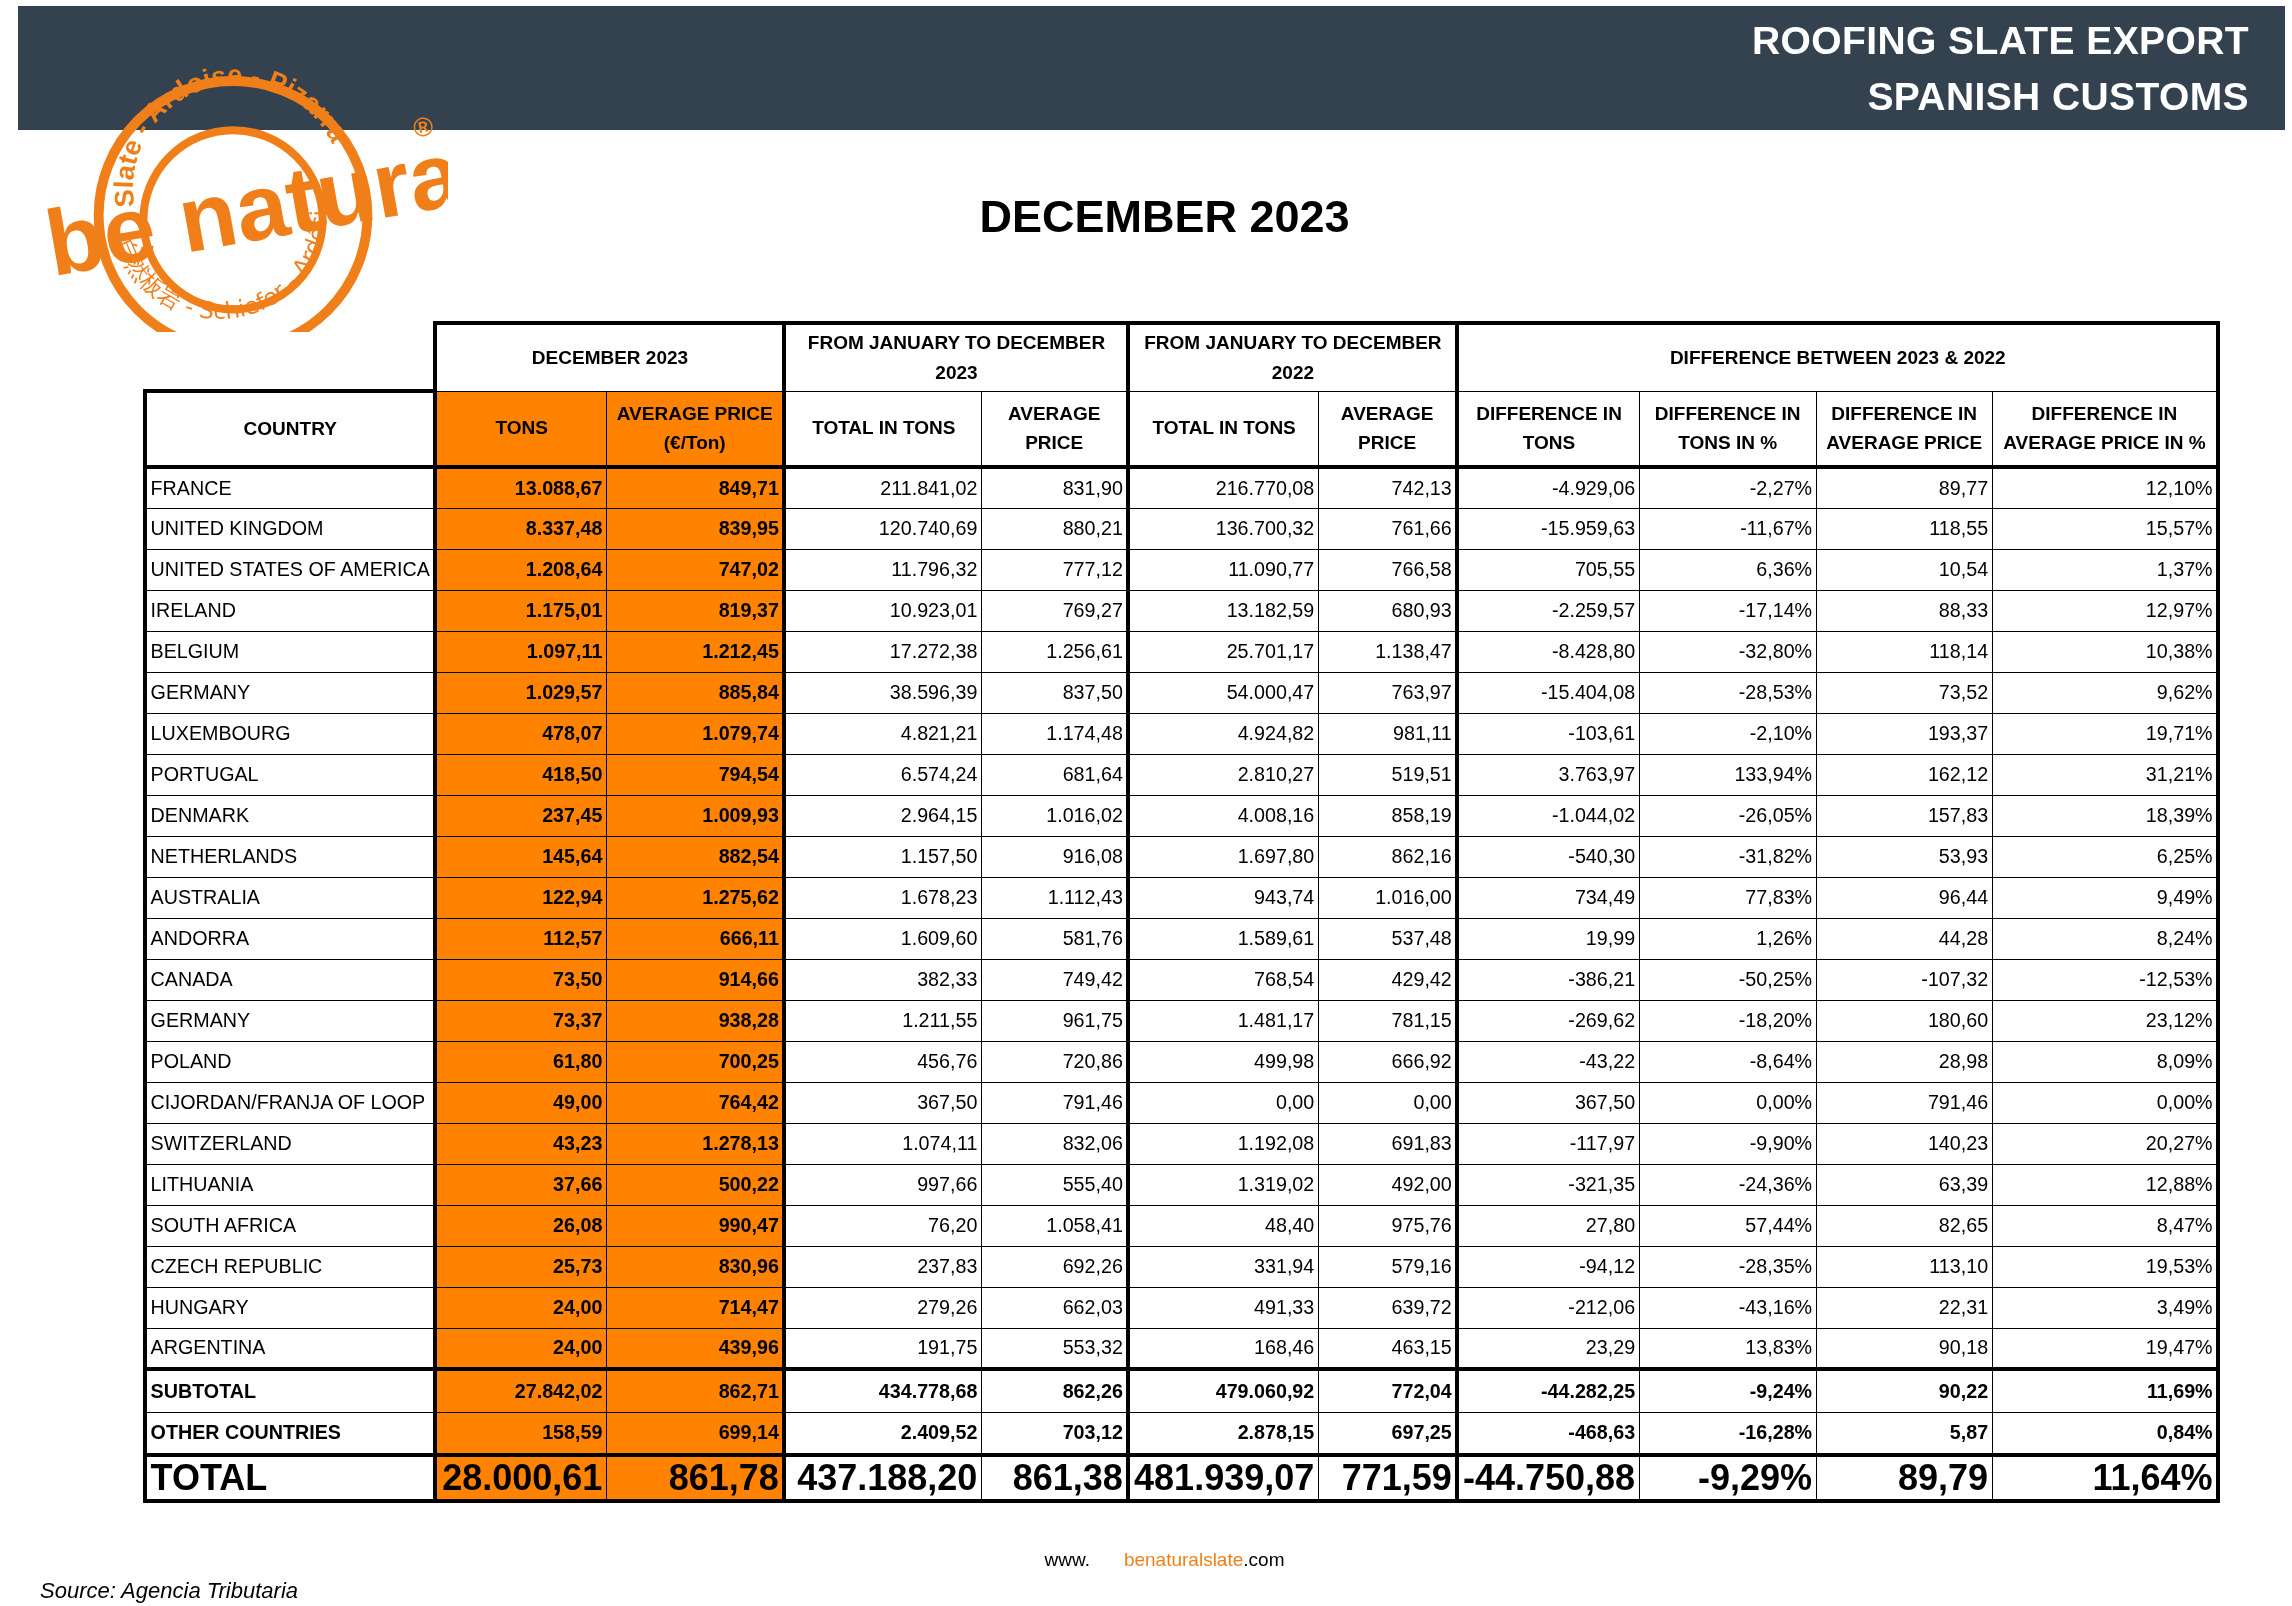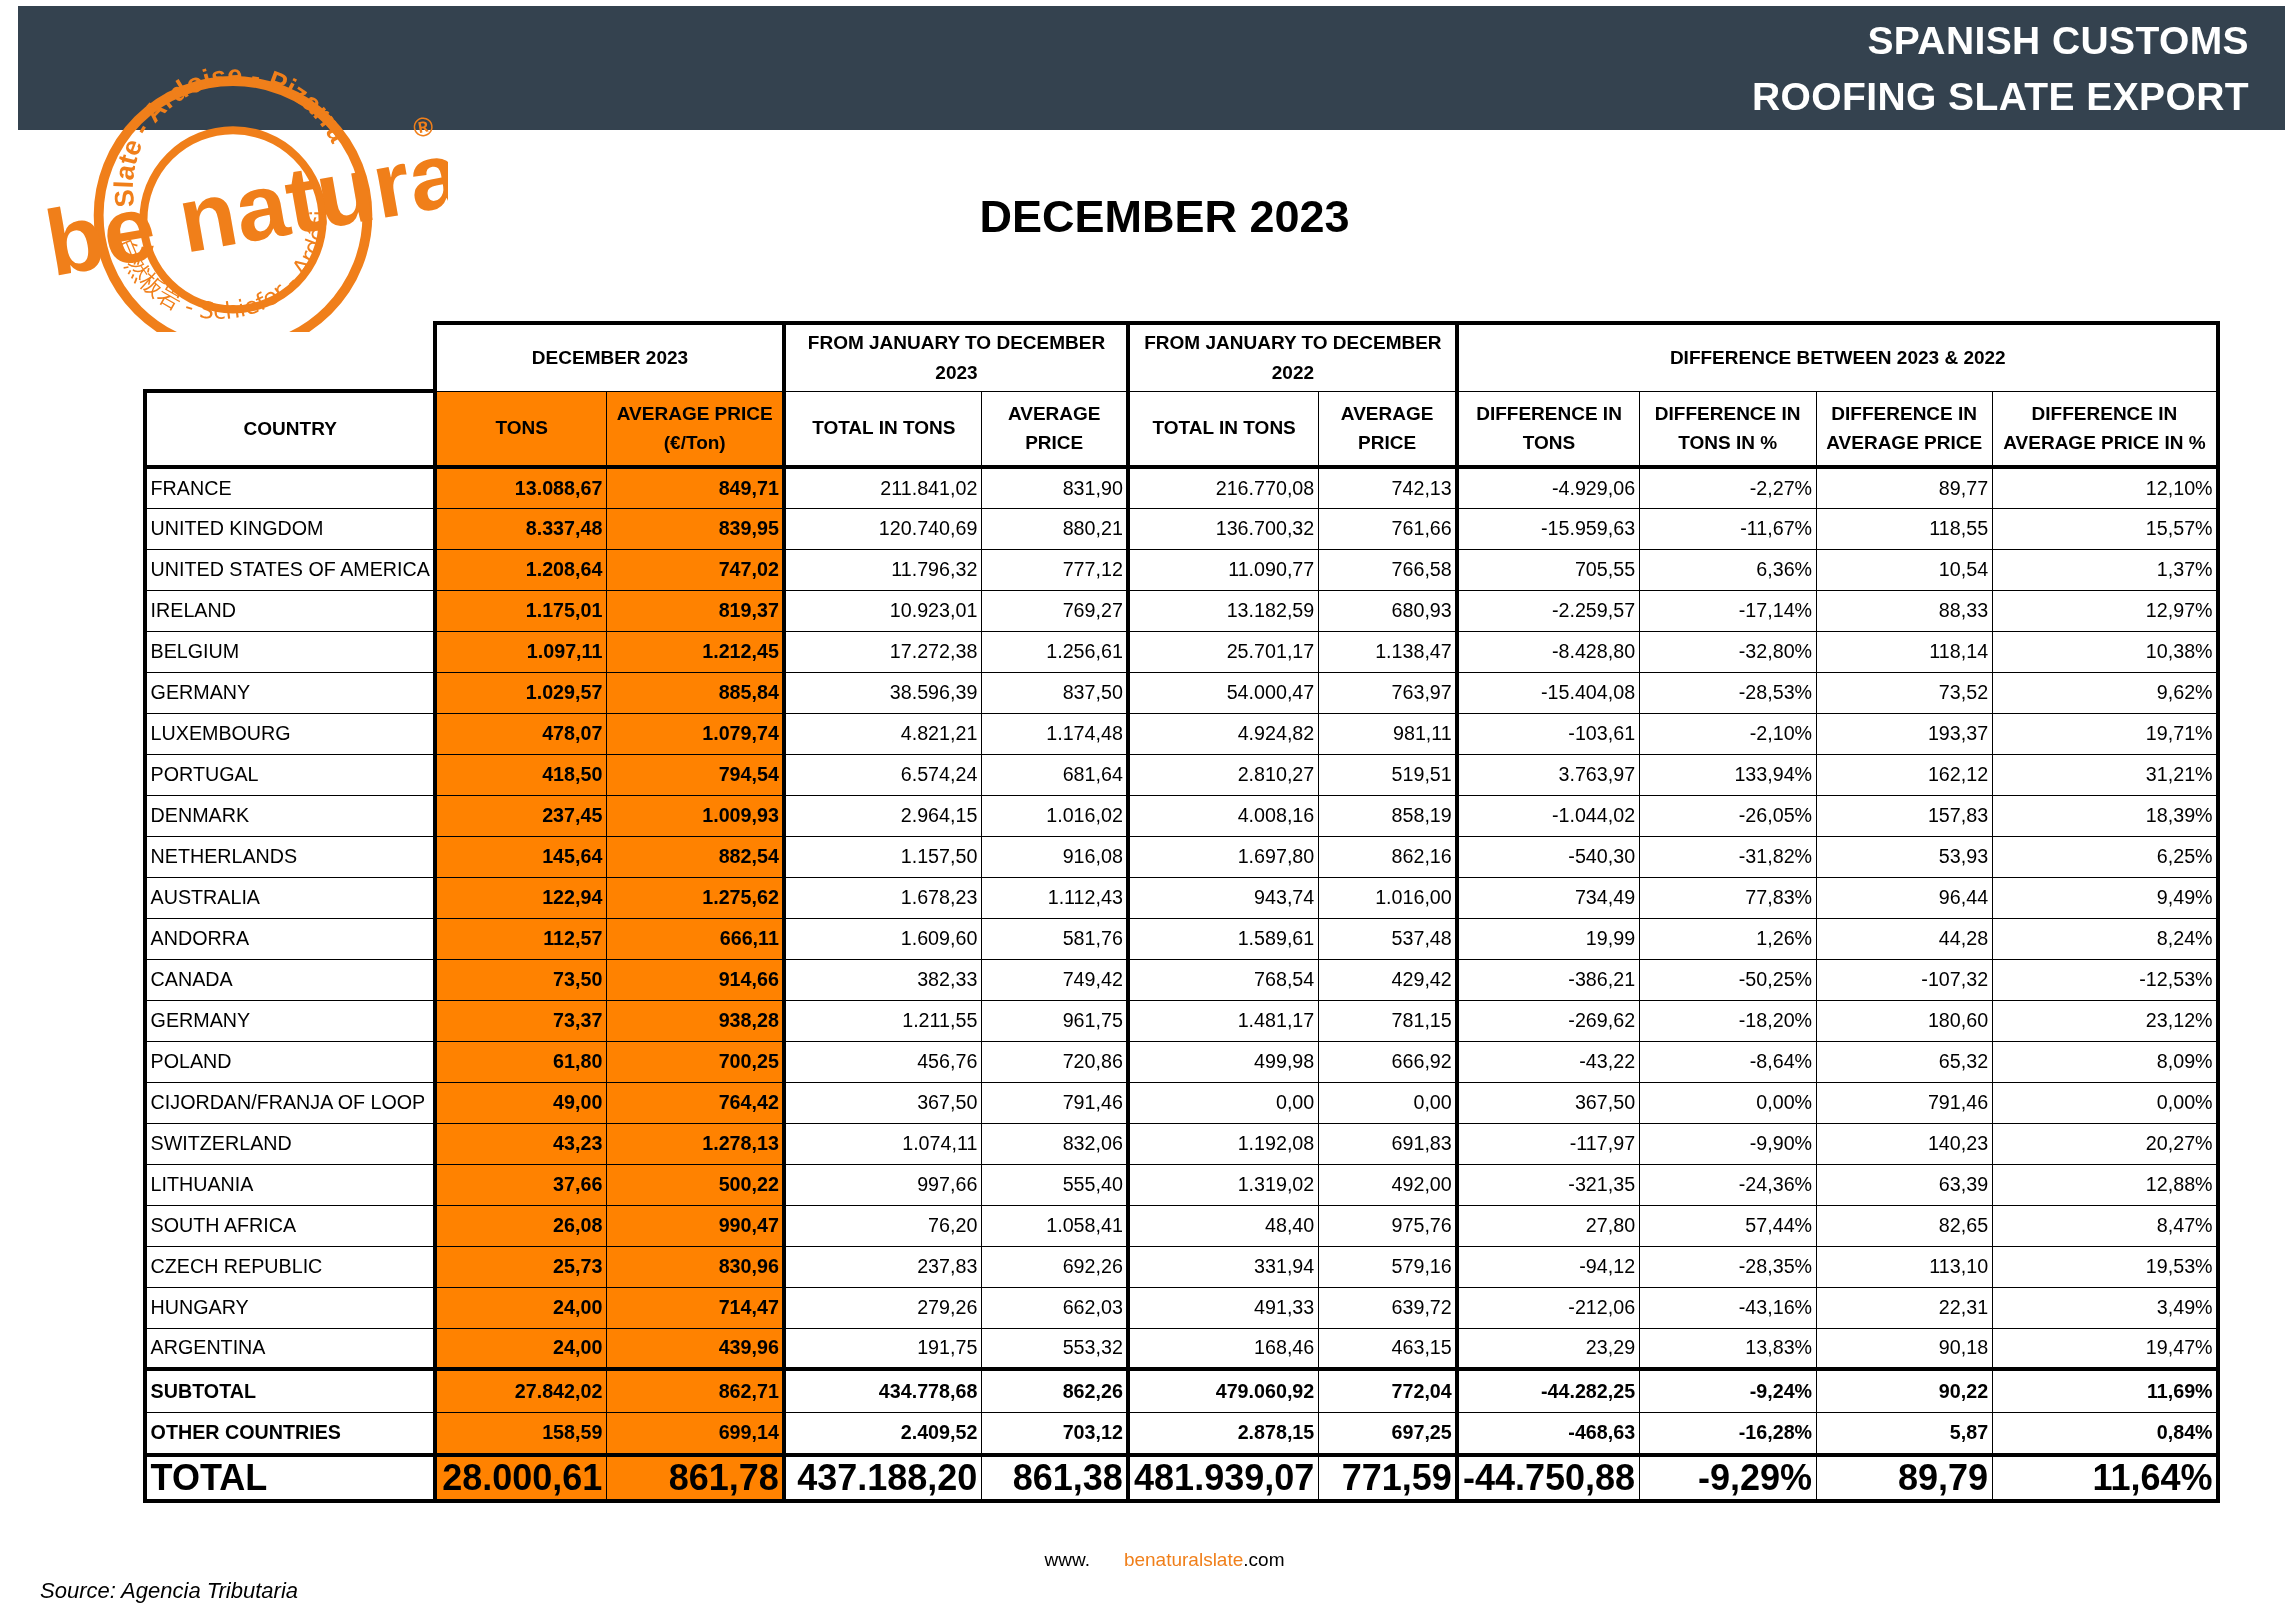--- a/index.html
+++ b/index.html
@@ -52,22 +52,22 @@
   .footer-url .accent { color: #f07f1a; margin-left: 34px; }
   .source {
     position: absolute; left: 40px; top: 1578px; font-size: 22px; font-style: italic;
   }
 </style>
 </head>
 <body>
 
 <div class="header-band">
   <div class="header-title">
+    <div>ROOFING SLATE EXPORT</div>
     <div>SPANISH CUSTOMS</div>
-    <div>ROOFING SLATE EXPORT</div>
   </div>
 </div>
 
 <svg class="logo" viewBox="0 0 470 330" xmlns="http://www.w3.org/2000/svg">
   <defs>
     <path id="arcTop" d="M 120 190 A 115 115 0 0 1 350 150"></path>
     <path id="arcBot" d="M 100 230 A 120 120 0 0 0 335 195"></path>
   </defs>
   <circle cx="230" cy="200" r="150" fill="none" stroke="#f07f1a" stroke-width="11"></circle>
   <circle cx="230" cy="205" r="100" fill="none" stroke="#f07f1a" stroke-width="9"></circle>
@@ -308,21 +308,21 @@
       <tr class="data-row">
         <td class="name thick-l thick-r">POLAND</td>
         <td class="num orange bold">61,80</td>
         <td class="num orange bold thick-r">700,25</td>
         <td class="num">456,76</td>
         <td class="num thick-r">720,86</td>
         <td class="num">499,98</td>
         <td class="num thick-r">666,92</td>
         <td class="num">-43,22</td>
         <td class="num">-8,64%</td>
-        <td class="num">65,32</td>
+        <td class="num">28,98</td>
         <td class="num thick-r">8,09%</td>
       </tr>
       <tr class="data-row">
         <td class="name thick-l thick-r">CIJORDAN/FRANJA OF LOOP</td>
         <td class="num orange bold">49,00</td>
         <td class="num orange bold thick-r">764,42</td>
         <td class="num">367,50</td>
         <td class="num thick-r">791,46</td>
         <td class="num">0,00</td>
         <td class="num thick-r">0,00</td>

